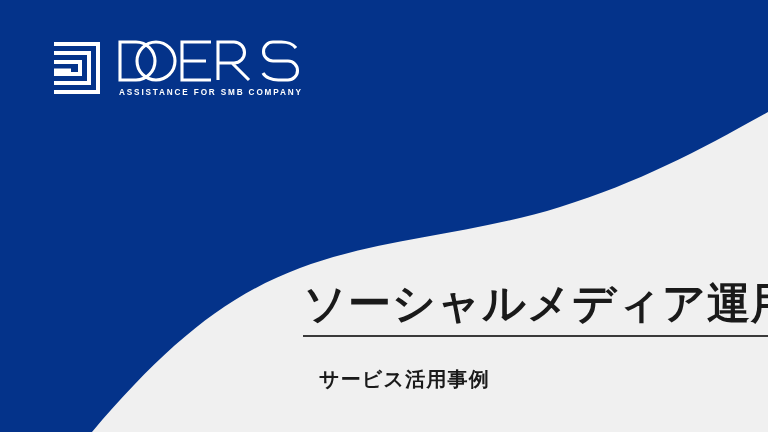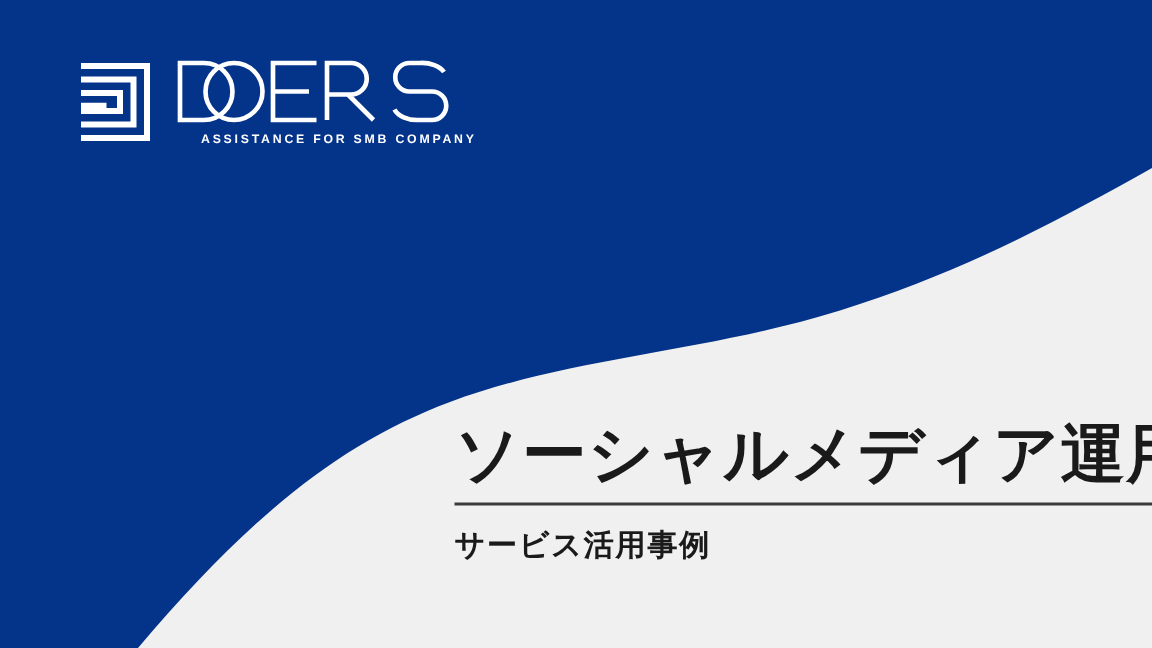--- a/index.html
+++ b/index.html
@@ -68,21 +68,21 @@
     height: 46px;
   }
   .logo-tagline {
     color: #ffffff;
     font-family: "Liberation Sans", sans-serif;
     font-size: 8.2px;
     font-weight: 700;
     letter-spacing: 1.85px;
     white-space: nowrap;
     margin-top: 4px;
-    margin-left: 18px;
+    margin-left: 3px;
   }
 
   
   .title-block {
     position: absolute;
     left: 303px;
     top: 280px;
     width: 465px;
   }
   .main-title {
@@ -102,21 +102,21 @@
     margin-top: 9px;
   }
   .sub-title {
     font-family: "DejaVu Serif", "Liberation Serif", serif;
     font-size: 20px;
     font-weight: 700;
     color: #1A1A1A;
     letter-spacing: 1.2px;
     line-height: 1.2;
     white-space: nowrap;
-    margin: 0;
+    margin: 16px;
     padding-top: 14px;
   }
 </style>
 </head>
 <body>
 
 <div class="slide">
 
   <div class="bg-layer">
     <svg viewBox="0 0 768 432" xmlns="http://www.w3.org/2000/svg" aria-hidden="true">

